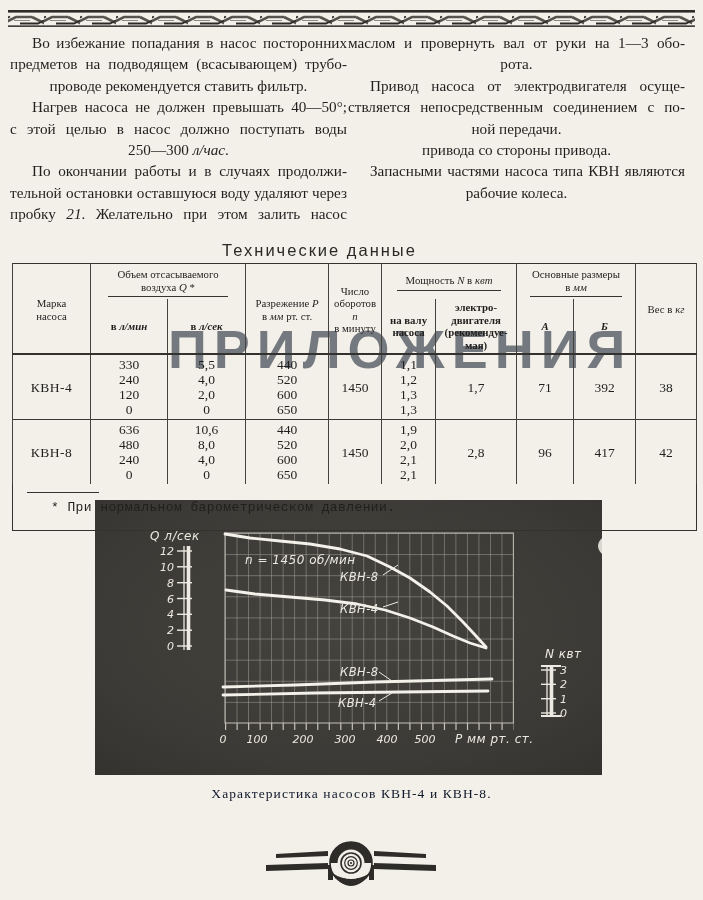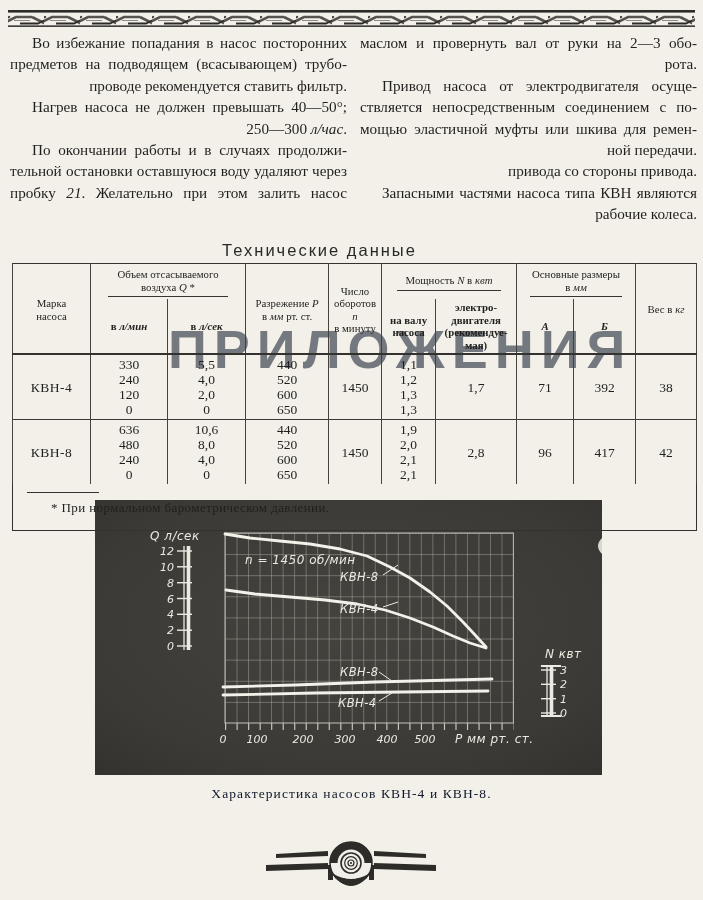--- a/index.html
+++ b/index.html
@@ -1,24 +1,24 @@
 <!DOCTYPE html>
 <html><head>
 <meta charset="utf-8">
 <style>
   html,body{margin:0;padding:0;background:#d8d5cf;}
   .page{position:relative;width:703px;height:900px;background:#f2f0e9;overflow:hidden;
         font-family:"Liberation Serif", serif;color:#201f1d;}
   
   .band{position:absolute;left:8px;top:10px;width:687px;height:18px;display:block;}
   
-  .cols{position:absolute;top:32px;left:10px;width:687px;display:flex;gap:13px;}
+  .cols{position:absolute;top:32px;left:10px;width:687px;display:flex;gap:1px;}
   .col{width:337px;font-size:15.2px;line-height:21.4px;}
   .tline{text-align:justify;text-align-last:justify;}
-  .eline{text-align:right;}
+  .eline{text-align:center;}
   .ind{text-indent:22px;}
   .it{font-style:italic;margin-top:47px;}
   
   .tbl-title{position:absolute;top:241px;left:0;width:639px;text-align:center;
      font-family:"Liberation Sans", sans-serif;font-size:16.5px;letter-spacing:2px;color:#2a2927;}
   .watermark{position:absolute;top:318px;left:168px;z-index:0;
      font-family:"Liberation Sans", sans-serif;font-weight:bold;font-size:54px;letter-spacing:7px;
      color:#0f172a;opacity:.55;}
   table.tech{position:absolute;top:263px;left:12px;width:684px;border-collapse:collapse;
      table-layout:fixed;z-index:1;background:transparent;}
@@ -28,21 +28,21 @@
   table.tech th{font-weight:normal;font-size:10.8px;line-height:12.5px;}
   tr.h1 th{height:24px;border-bottom:none;padding-top:4px;}
   tr.h2 th{height:25px;border-bottom:2.2px solid #34322e;font-weight:bold;}
   tr.h1 th[rowspan]{border-bottom:2.2px solid #34322e;}
   .grp-rule{height:0;border-bottom:1.1px solid #36342f;width:80%;margin:3px auto 0;}
   tr.data td{font-size:13.5px;line-height:15px;border-top:1.1px solid #3b3934;border-bottom:none;
      height:56px;}
   tr.data td.mark{font-size:13.5px;letter-spacing:.5px;}
   tr.foot td{border:none;text-align:left;height:36px;vertical-align:top;padding:4px 0 6px 0;}
   .foot-rule{width:72px;height:0;border-top:1.4px solid #34322e;margin:4px 0 7px 14px;}
-  .foot-text{font-size:13px;letter-spacing:.4px;padding-left:38px;}
+  .foot-text{font-size:13px;letter-spacing:.4px;padding-left:38px;font-family:Liberation Mono, monospace;}
   .pl{white-space:pre-line;}
   
   .photo{position:absolute;left:95px;top:500px;width:507px;height:275px;display:block;}
   .caption{position:absolute;top:786px;left:0;width:703px;text-align:center;
      font-size:13.5px;letter-spacing:1.1px;color:#0f172a;}
   .emblem{position:absolute;left:262px;top:840px;width:178px;height:48px;display:block;}
   
   .ch-txt{font-family:"DejaVu Sans", sans-serif;font-style:italic;fill:#ece9e0;}
   .ch-tick{font-size:11px;}
   .ch-axis-label{font-size:12px;letter-spacing:.5px;}
@@ -66,31 +66,31 @@
     </defs>
     <rect width="687" height="18" fill="url(#braid)"></rect>
   </svg>
 
   <div class="cols">
     <div class="col">
       <div class="tline ind">Во избежание попадания в насос посторонних</div>
       <div class="tline">предметов на подводящем (всасывающем) трубо-</div>
       <div class="eline">проводе рекомендуется ставить фильтр.</div>
       <div class="tline ind">Нагрев насоса не должен превышать 40—50°;</div>
+      <div class="tline">с этой целью в насос должно поступать воды</div>
       <div class="eline"><span>250—300 </span><span class="it">л/час</span><span>.</span></div>
       <div class="tline ind">По окончании работы и в случаях продолжи-</div>
       <div class="tline">тельной остановки оставшуюся воду удаляют через</div>
       <div class="tline"><span>пробку </span><span class="it">21</span><span>. Желательно при этом залить насос</span></div>
     </div>
     <div class="col">
-      <div class="tline">маслом и провернуть вал от руки на 2—3 обо-</div>
+      <div class="tline">маслом и провернуть вал от руки на 1—3 обо-</div>
       <div class="eline">рота.</div>
       <div class="tline ind">Привод насоса от электродвигателя осуще-</div>
       <div class="tline">ствляется непосредственным соединением с по-</div>
-      <div class="tline">мощью эластичной муфты или шкива для ремен-</div>
       <div class="eline">ной передачи.</div>
       <div class="eline">привода со стороны привода.</div>
       <div class="tline ind">Запасными частями насоса типа КВН являются</div>
       <div class="eline">рабочие колеса.</div>
     </div>
   </div>
 
   <div class="tbl-title">Технические данные</div>
 
   <div class="watermark">ПРИЛОЖЕНИЯ</div>

